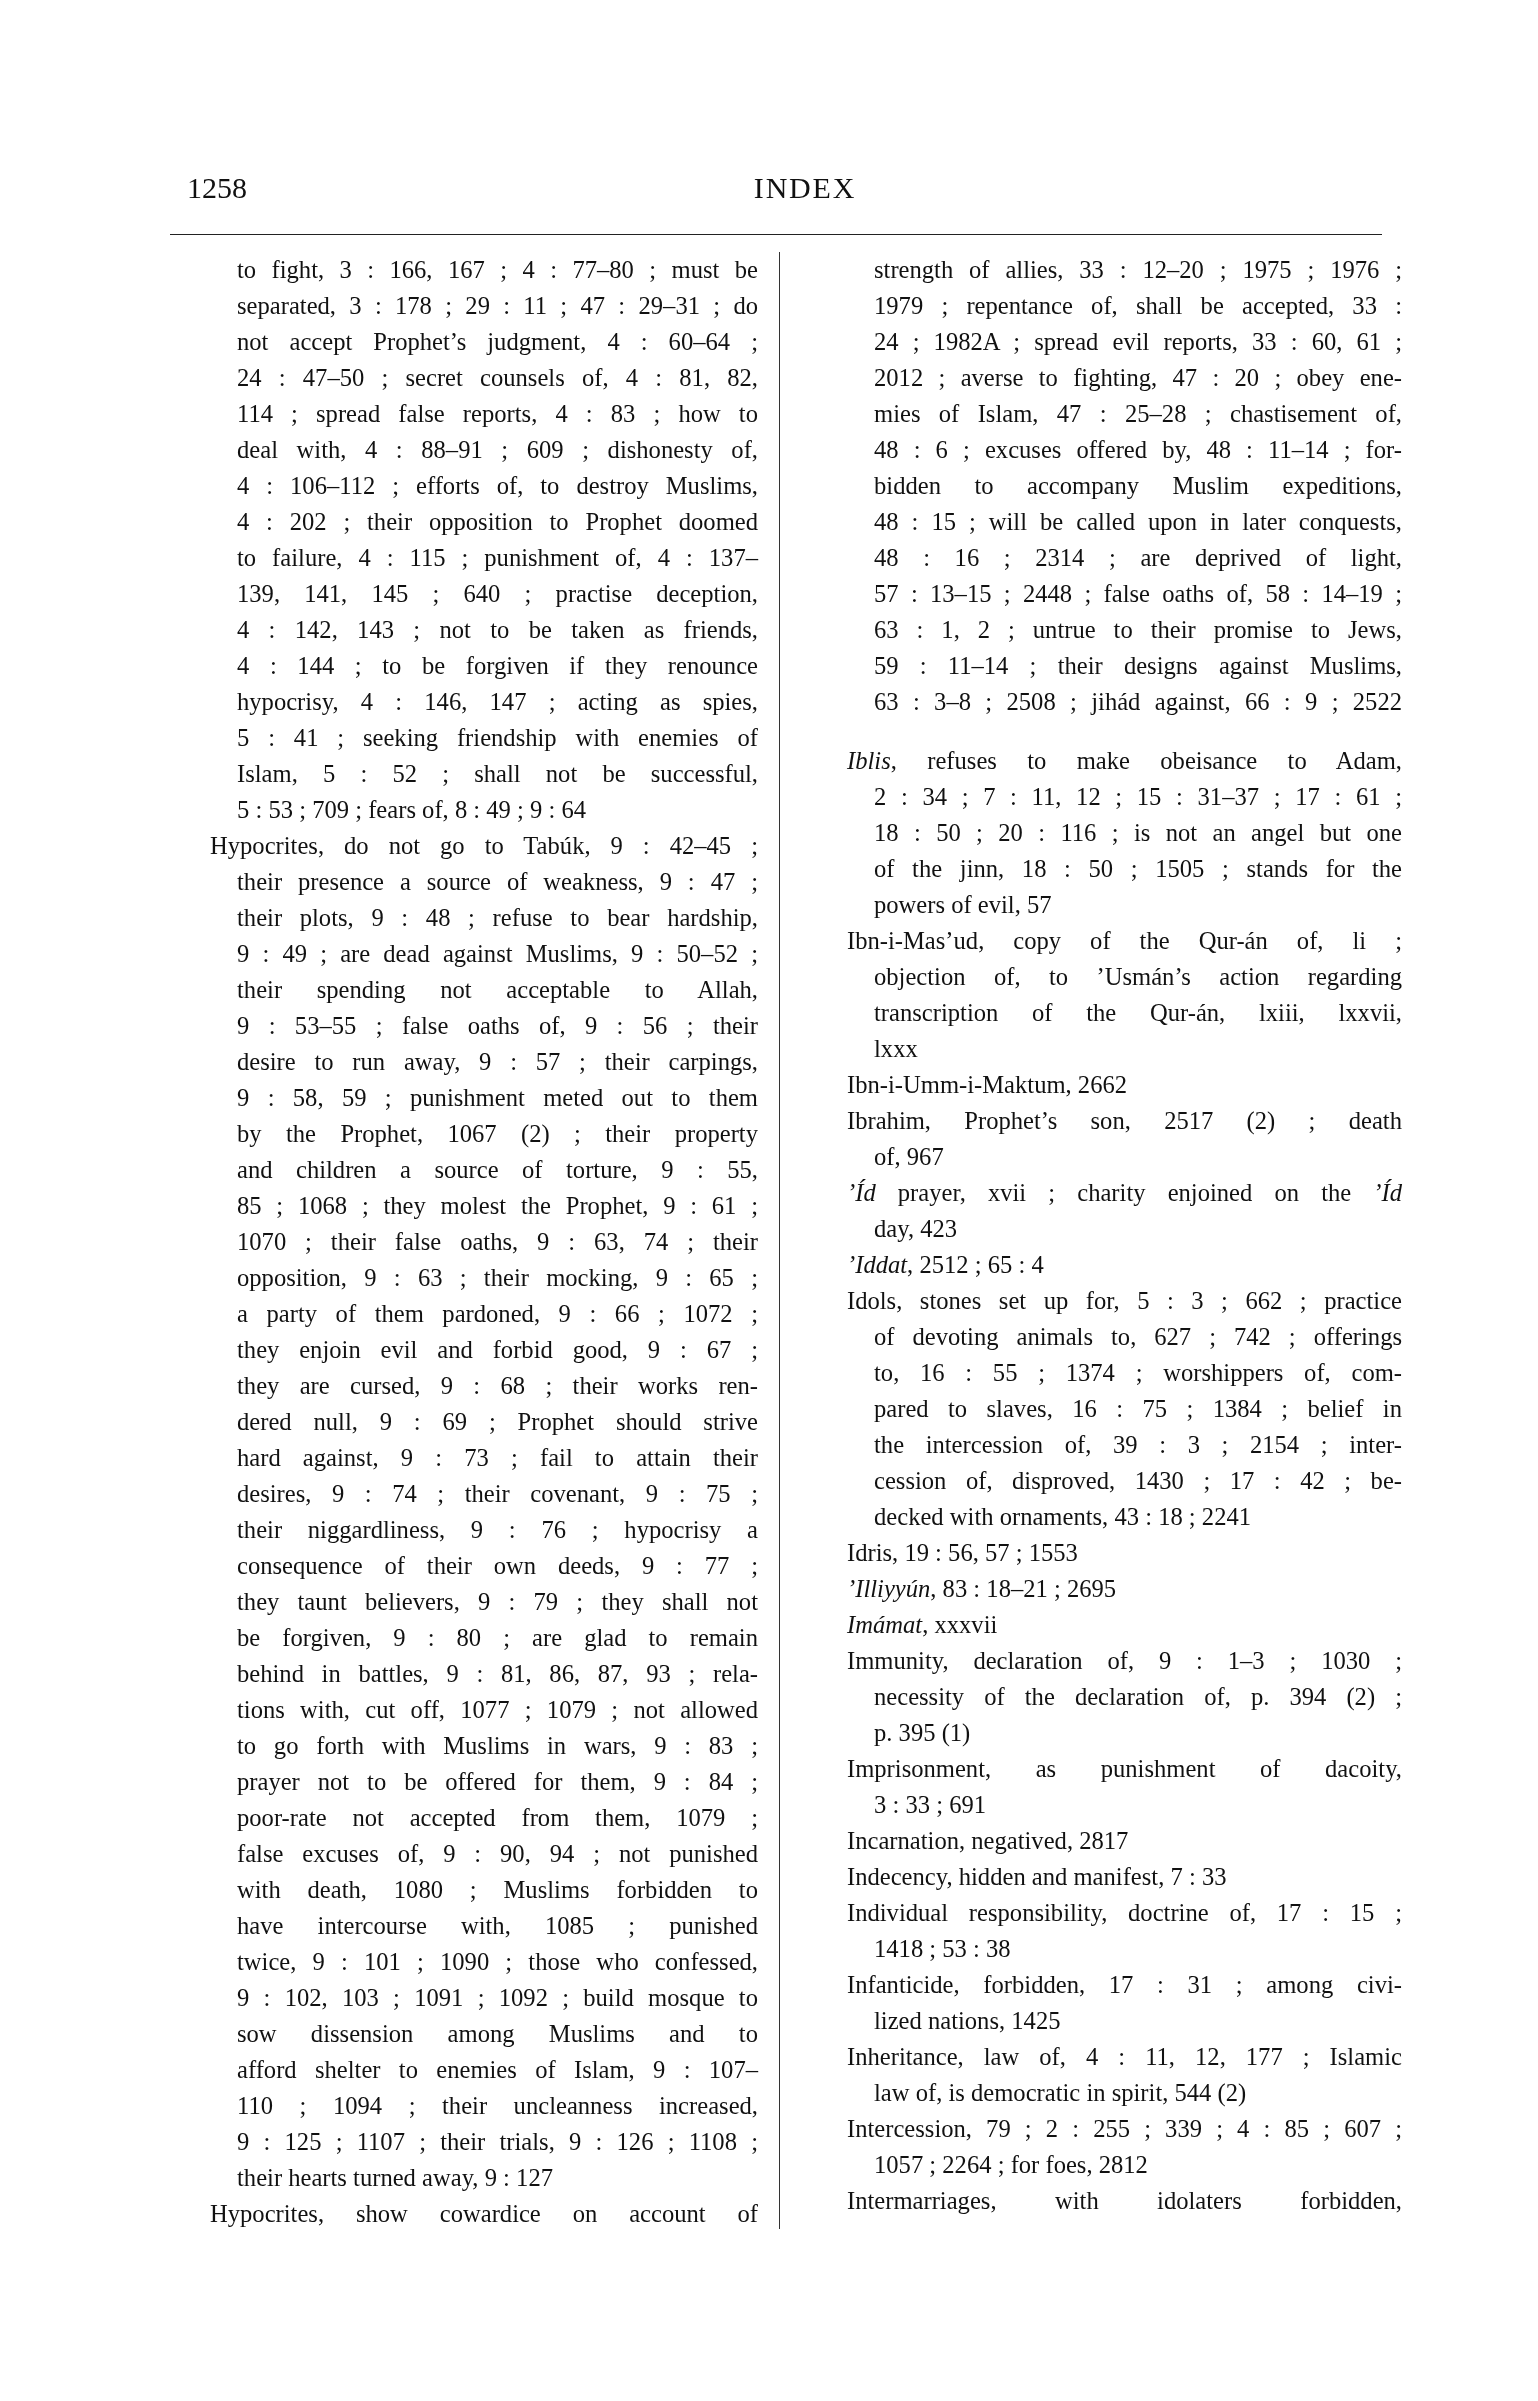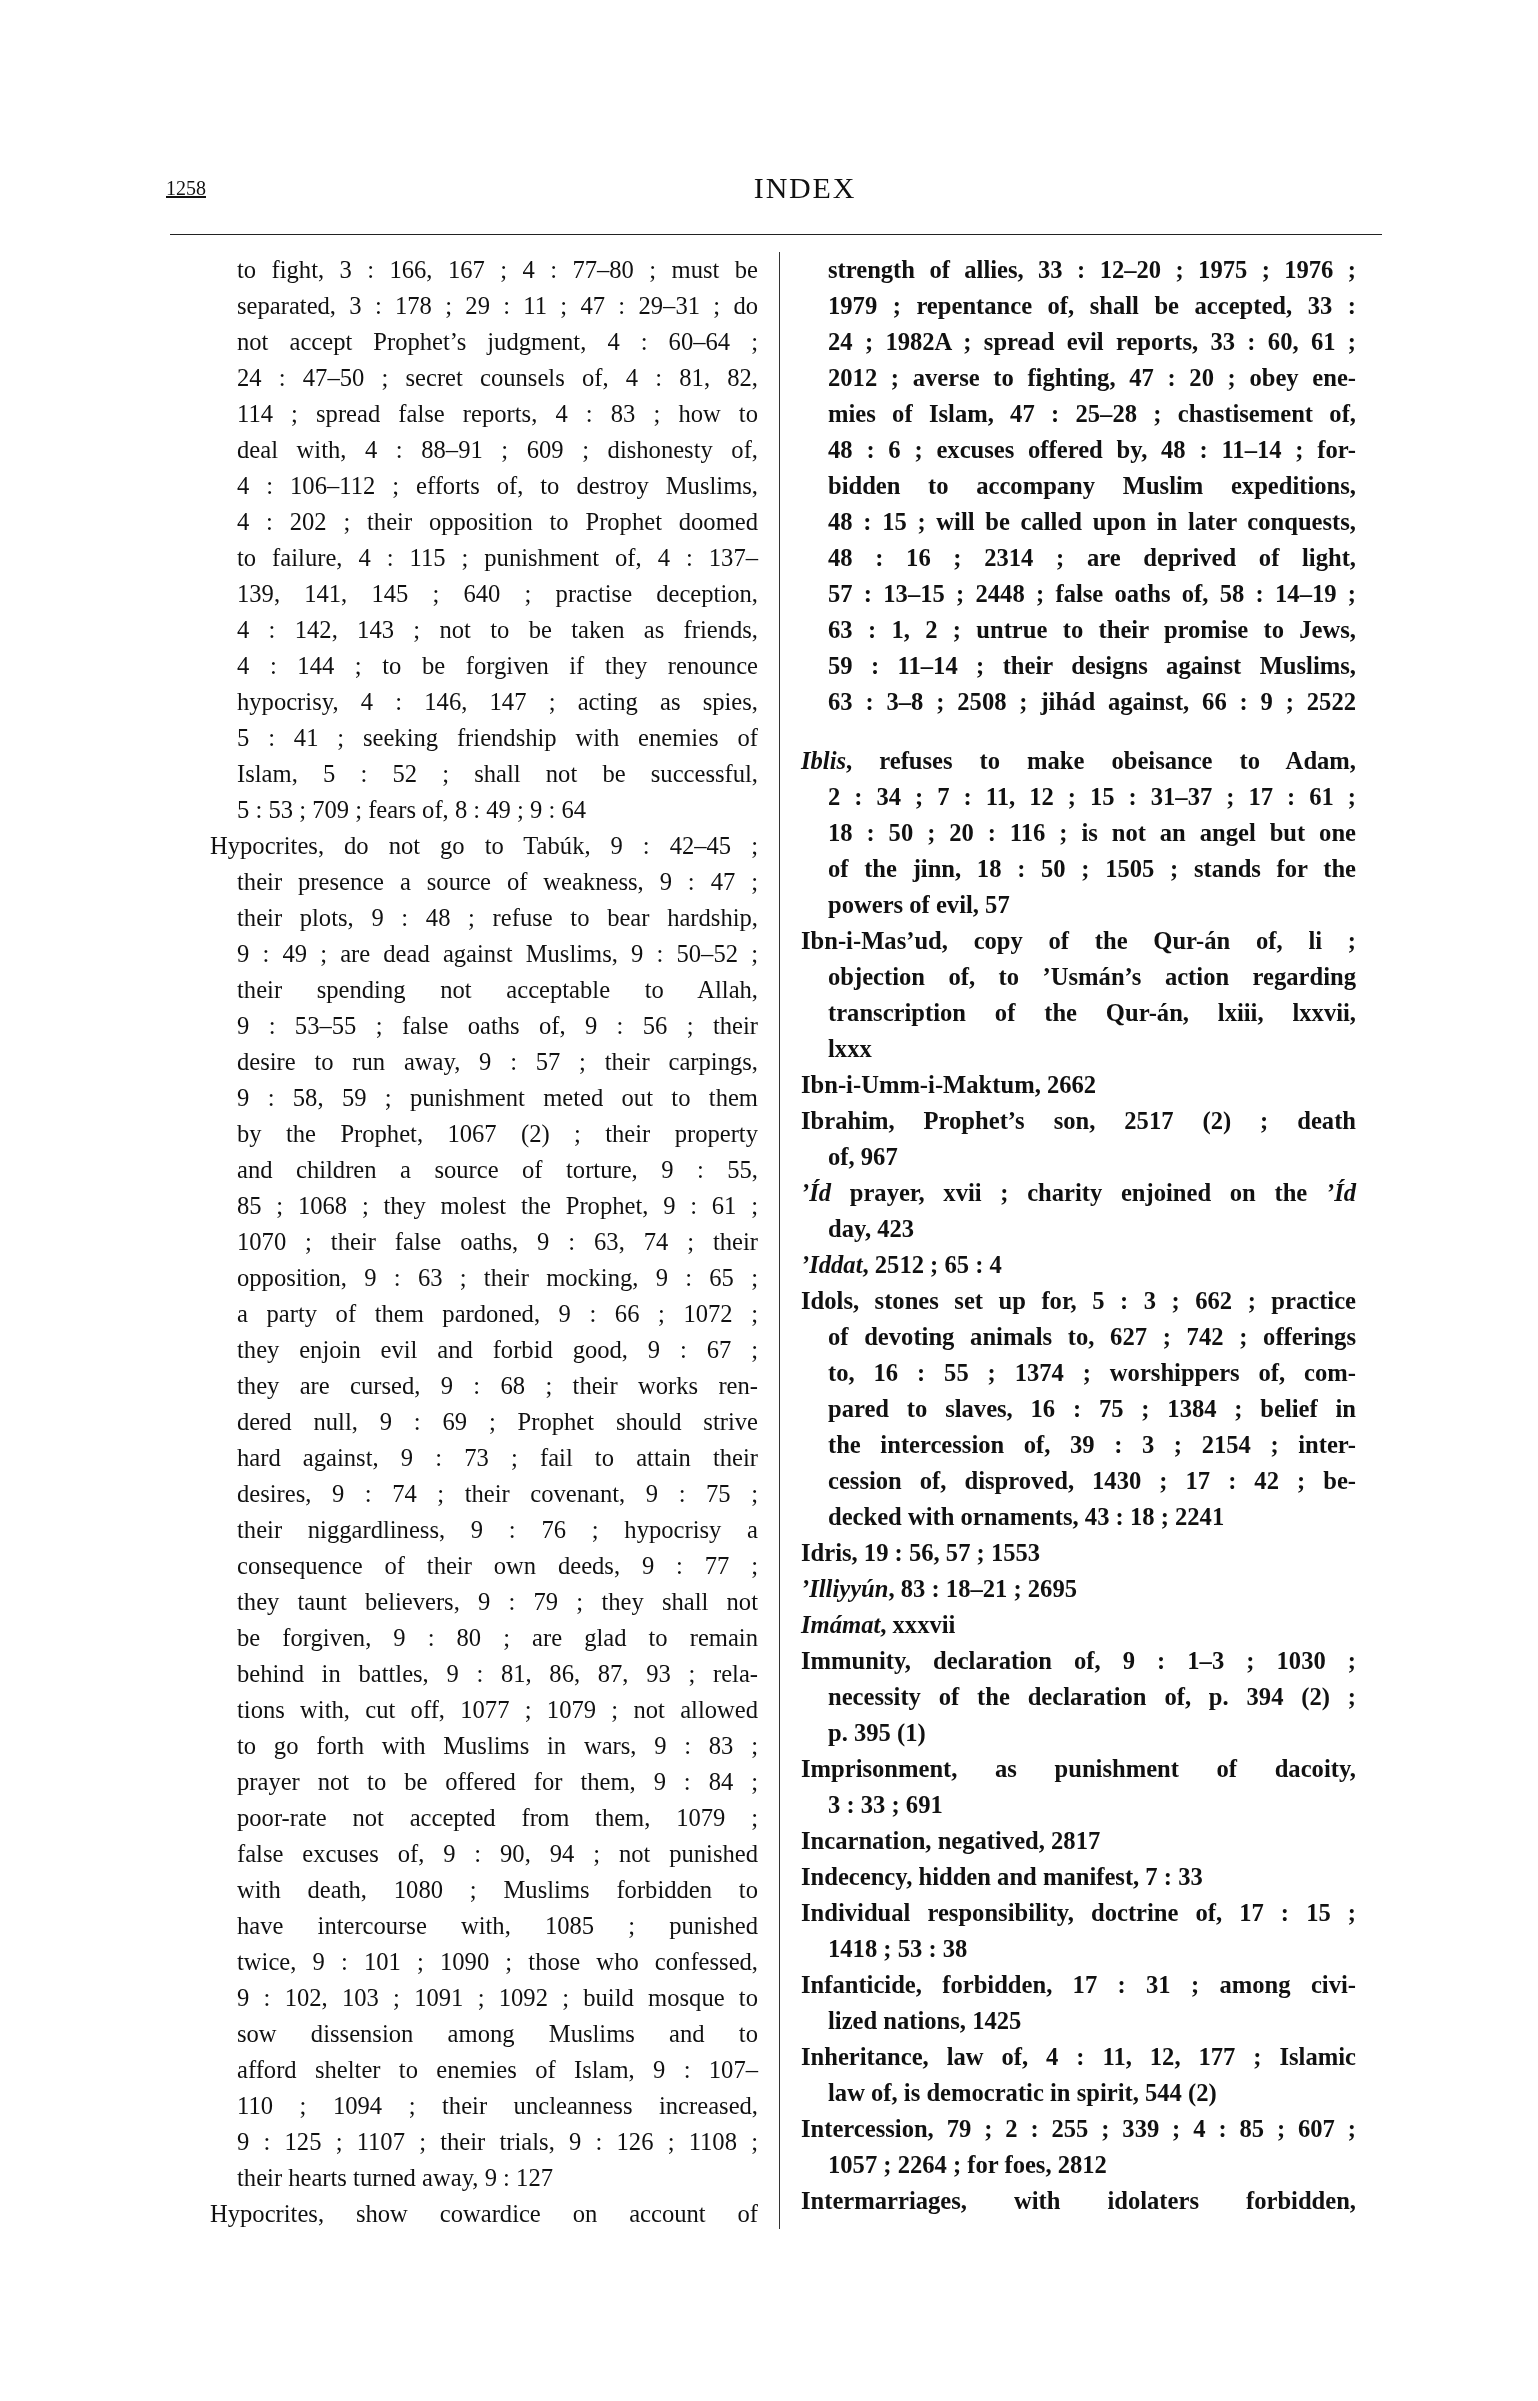--- a/index.html
+++ b/index.html
@@ -10,26 +10,25 @@
   body {
     width: 1538px;
     height: 2401px;
     position: relative;
     overflow: hidden;
     font-family: "Liberation Serif", "DejaVu Serif", serif;
     color: #111111;
   }
   .page-number {
     position: absolute;
-    left: 166px;
+    left: 187px;
     top: 170px;
-    font-size: 20px;
+    font-size: 30px;
     line-height: 36px;
     letter-spacing: 0px;
-    text-decoration: underline;
   }
   .running-head {
     position: absolute;
     left: 0;
     width: 1538px;
     top: 170px;
     text-align: center;
     font-size: 30px;
     line-height: 36px;
     letter-spacing: 1.8px;
@@ -56,23 +55,22 @@
     position: absolute;
     top: 252px;
     font-size: 24.6px;
     line-height: 36px;
   }
   .col-left {
     left: 182px;
     width: 576px;
   }
   .col-right {
-    left: 773px;
+    left: 819px;
     width: 583px;
-    font-weight: bold;
   }
   .line {
     display: block;
     height: 36px;
     white-space: nowrap;
     text-align: justify;
     text-align-last: justify;
   }
   .line.last {
     text-align-last: left;

